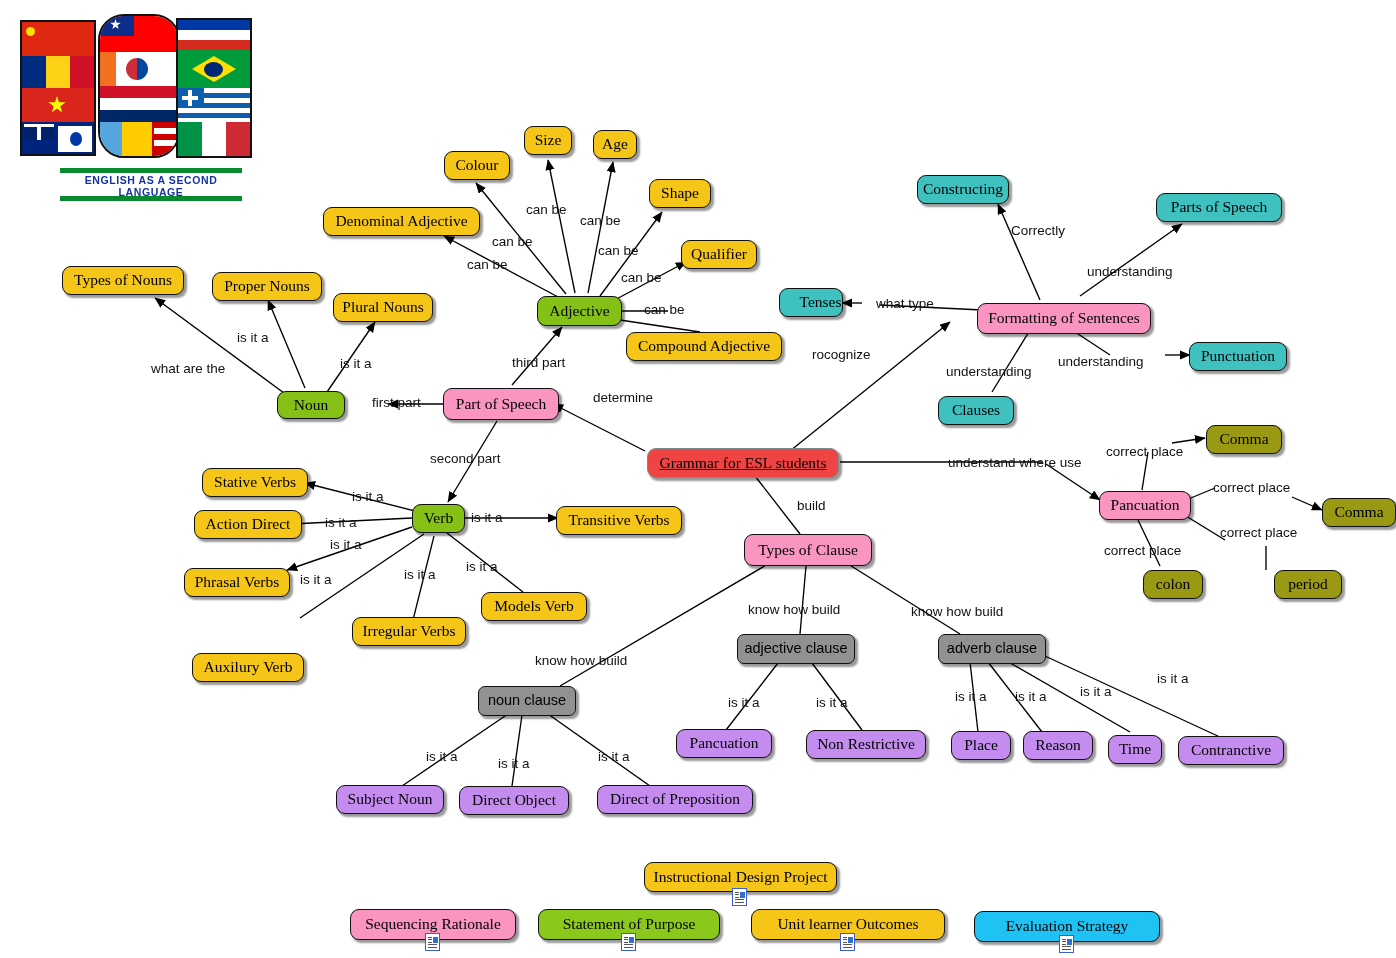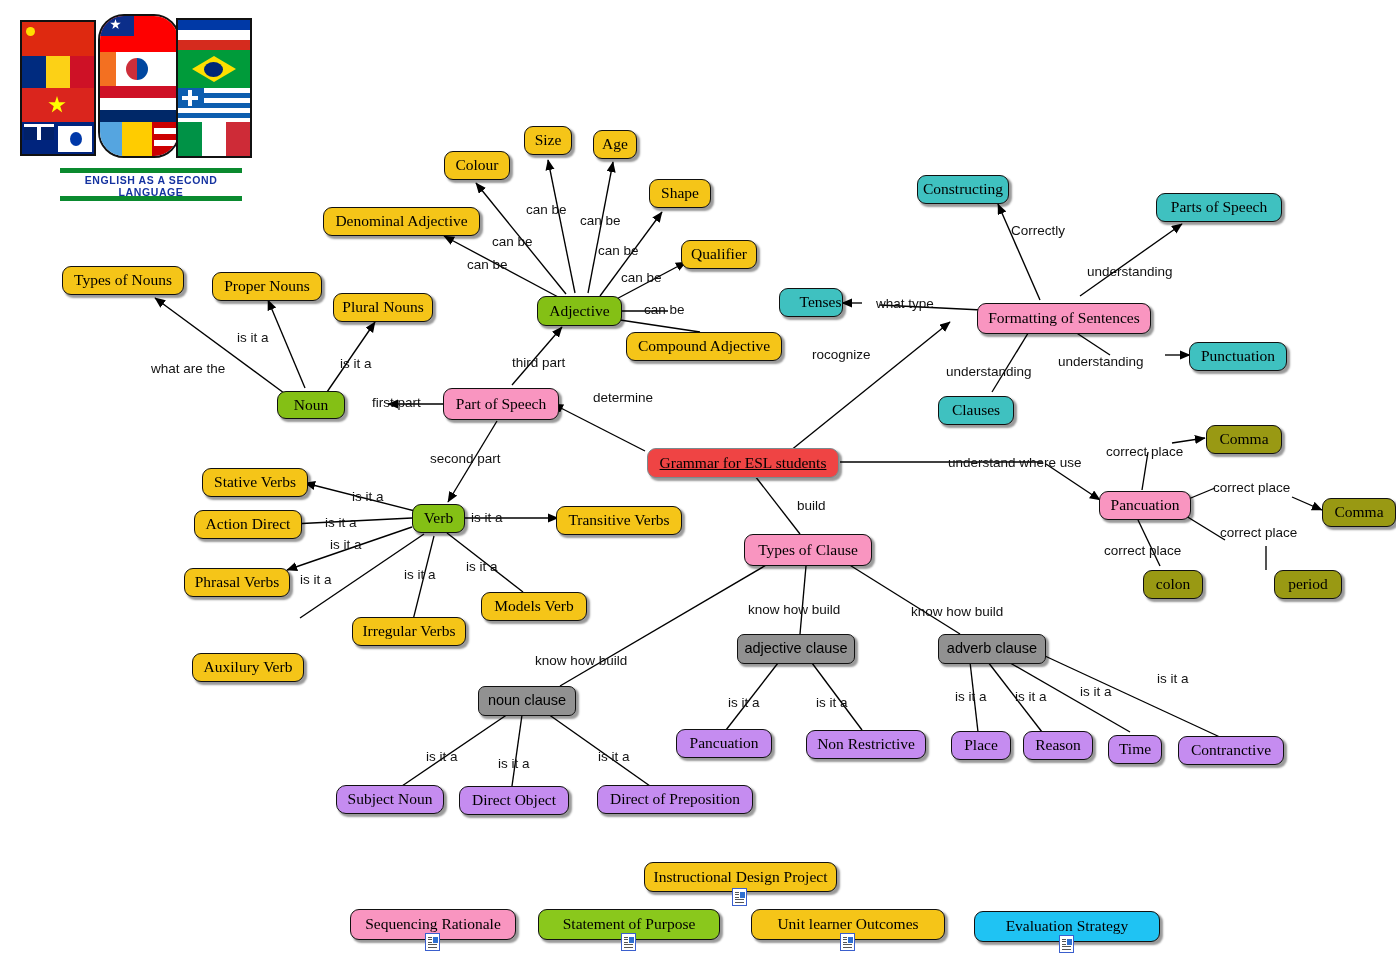--- a/index.html
+++ b/index.html
@@ -254,21 +254,21 @@
   <div class="node n-olive" style="left:1206px;top:425px;width:76px;height:29px;">Comma</div>
   <div class="node n-olive" style="left:1322px;top:498px;width:74px;height:29px;">Comma</div>
   <div class="node n-olive" style="left:1143px;top:570px;width:60px;height:29px;">colon</div>
   <div class="node n-olive" style="left:1233px;top:570px;width:68px;height:29px;margin-left:41px;">period</div>
 
   <div class="node n-pink" style="left:744px;top:534px;width:128px;height:32px;">Types of Clause</div>
   <div class="node n-grey n-sans" style="left:478px;top:686px;width:98px;height:30px;">noun clause</div>
   <div class="node n-grey n-sans" style="left:737px;top:634px;width:118px;height:30px;">adjective clause</div>
   <div class="node n-grey n-sans" style="left:938px;top:634px;width:108px;height:30px;">adverb clause</div>
 
-  <div class="node n-purple" style="left:336px;top:785px;width:108px;height:29px;border-radius:10px;">Subject Noun</div>
+  <div class="node n-purple" style="left:336px;top:785px;width:108px;height:29px;">Subject Noun</div>
   <div class="node n-purple" style="left:459px;top:786px;width:110px;height:29px;">Direct Object</div>
   <div class="node n-purple" style="left:597px;top:785px;width:156px;height:29px;">Direct of Preposition</div>
   <div class="node n-purple" style="left:676px;top:729px;width:96px;height:29px;">Pancuation</div>
   <div class="node n-purple" style="left:806px;top:730px;width:120px;height:29px;">Non Restrictive</div>
   <div class="node n-purple" style="left:951px;top:731px;width:60px;height:29px;">Place</div>
   <div class="node n-purple" style="left:1023px;top:731px;width:70px;height:29px;">Reason</div>
   <div class="node n-purple" style="left:1108px;top:735px;width:54px;height:29px;">Time</div>
   <div class="node n-purple" style="left:1178px;top:736px;width:106px;height:29px;">Contranctive</div>
 
   <div class="node n-yellow" style="left:644px;top:862px;width:193px;height:30px;">Instructional Design Project</div>

